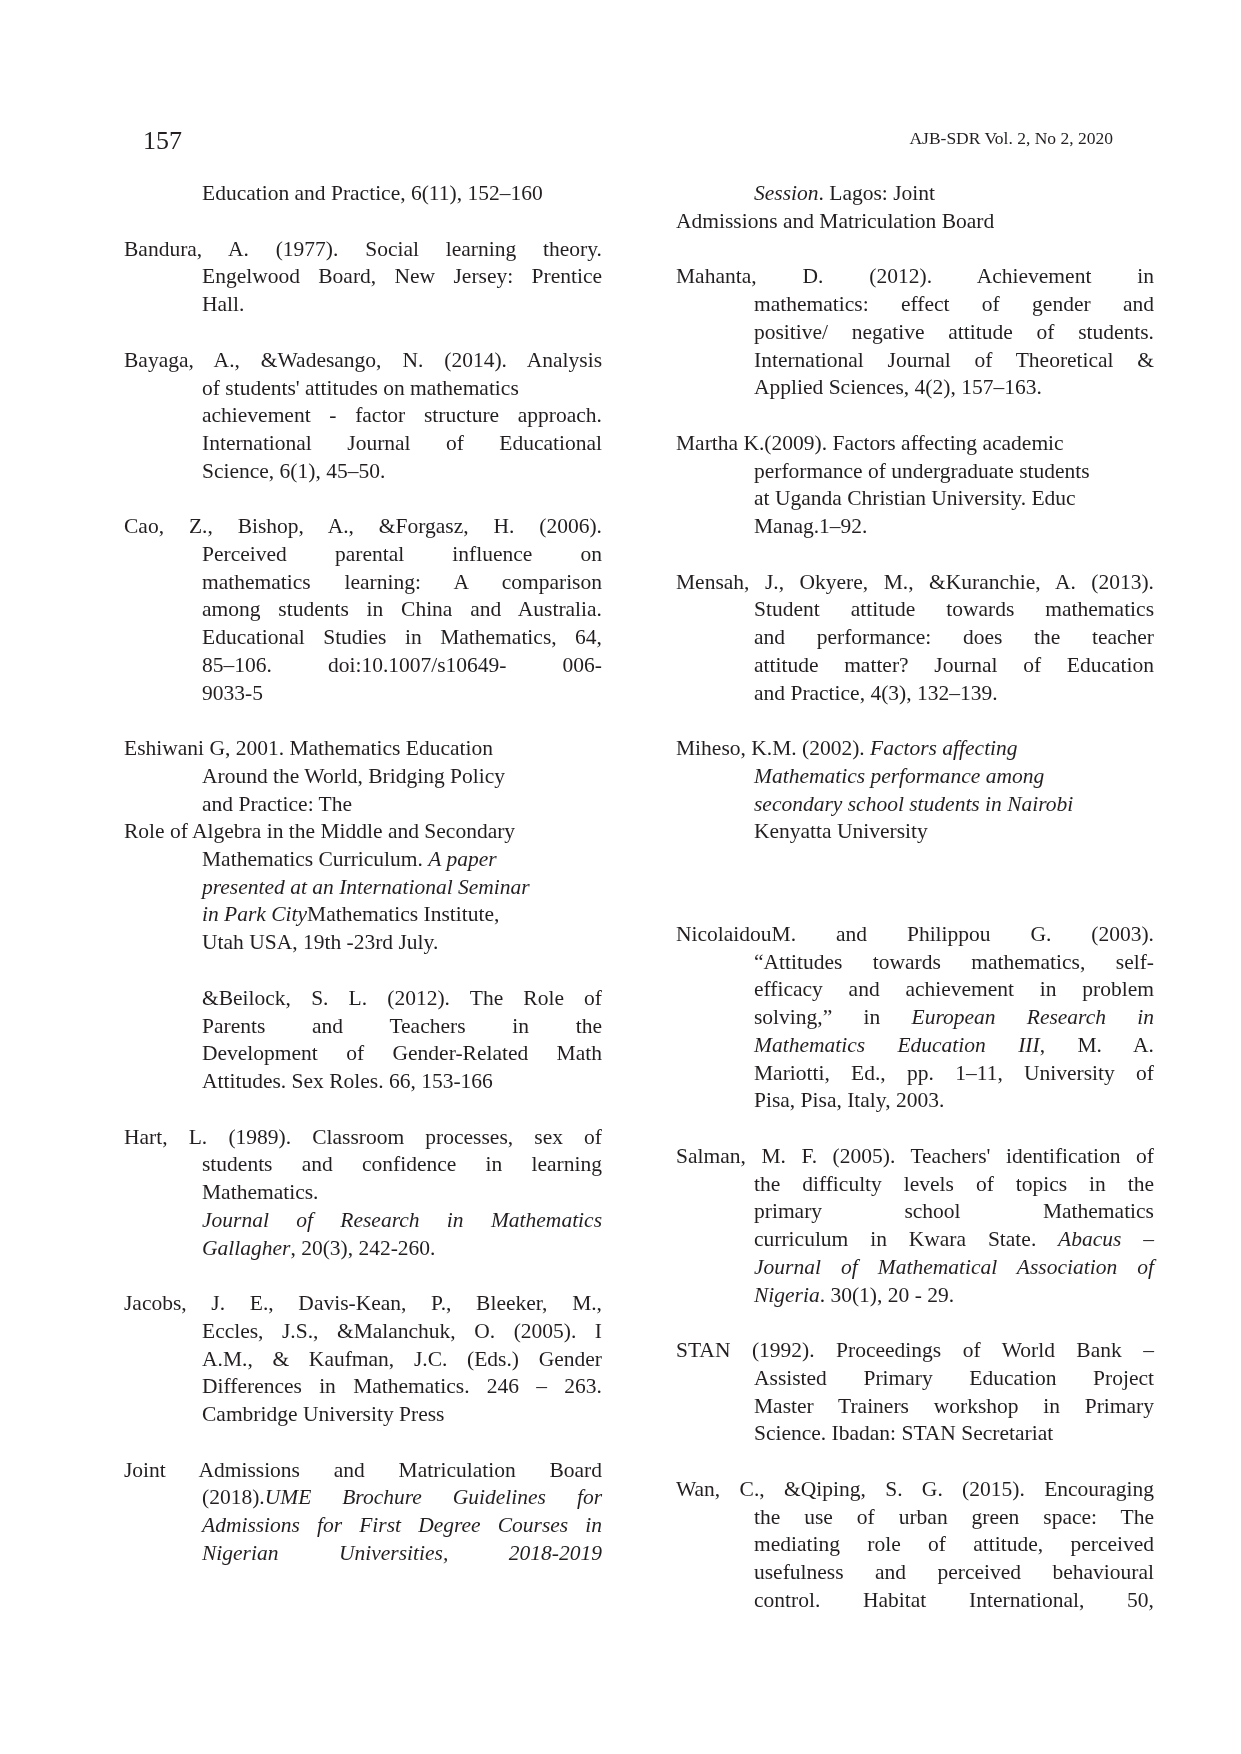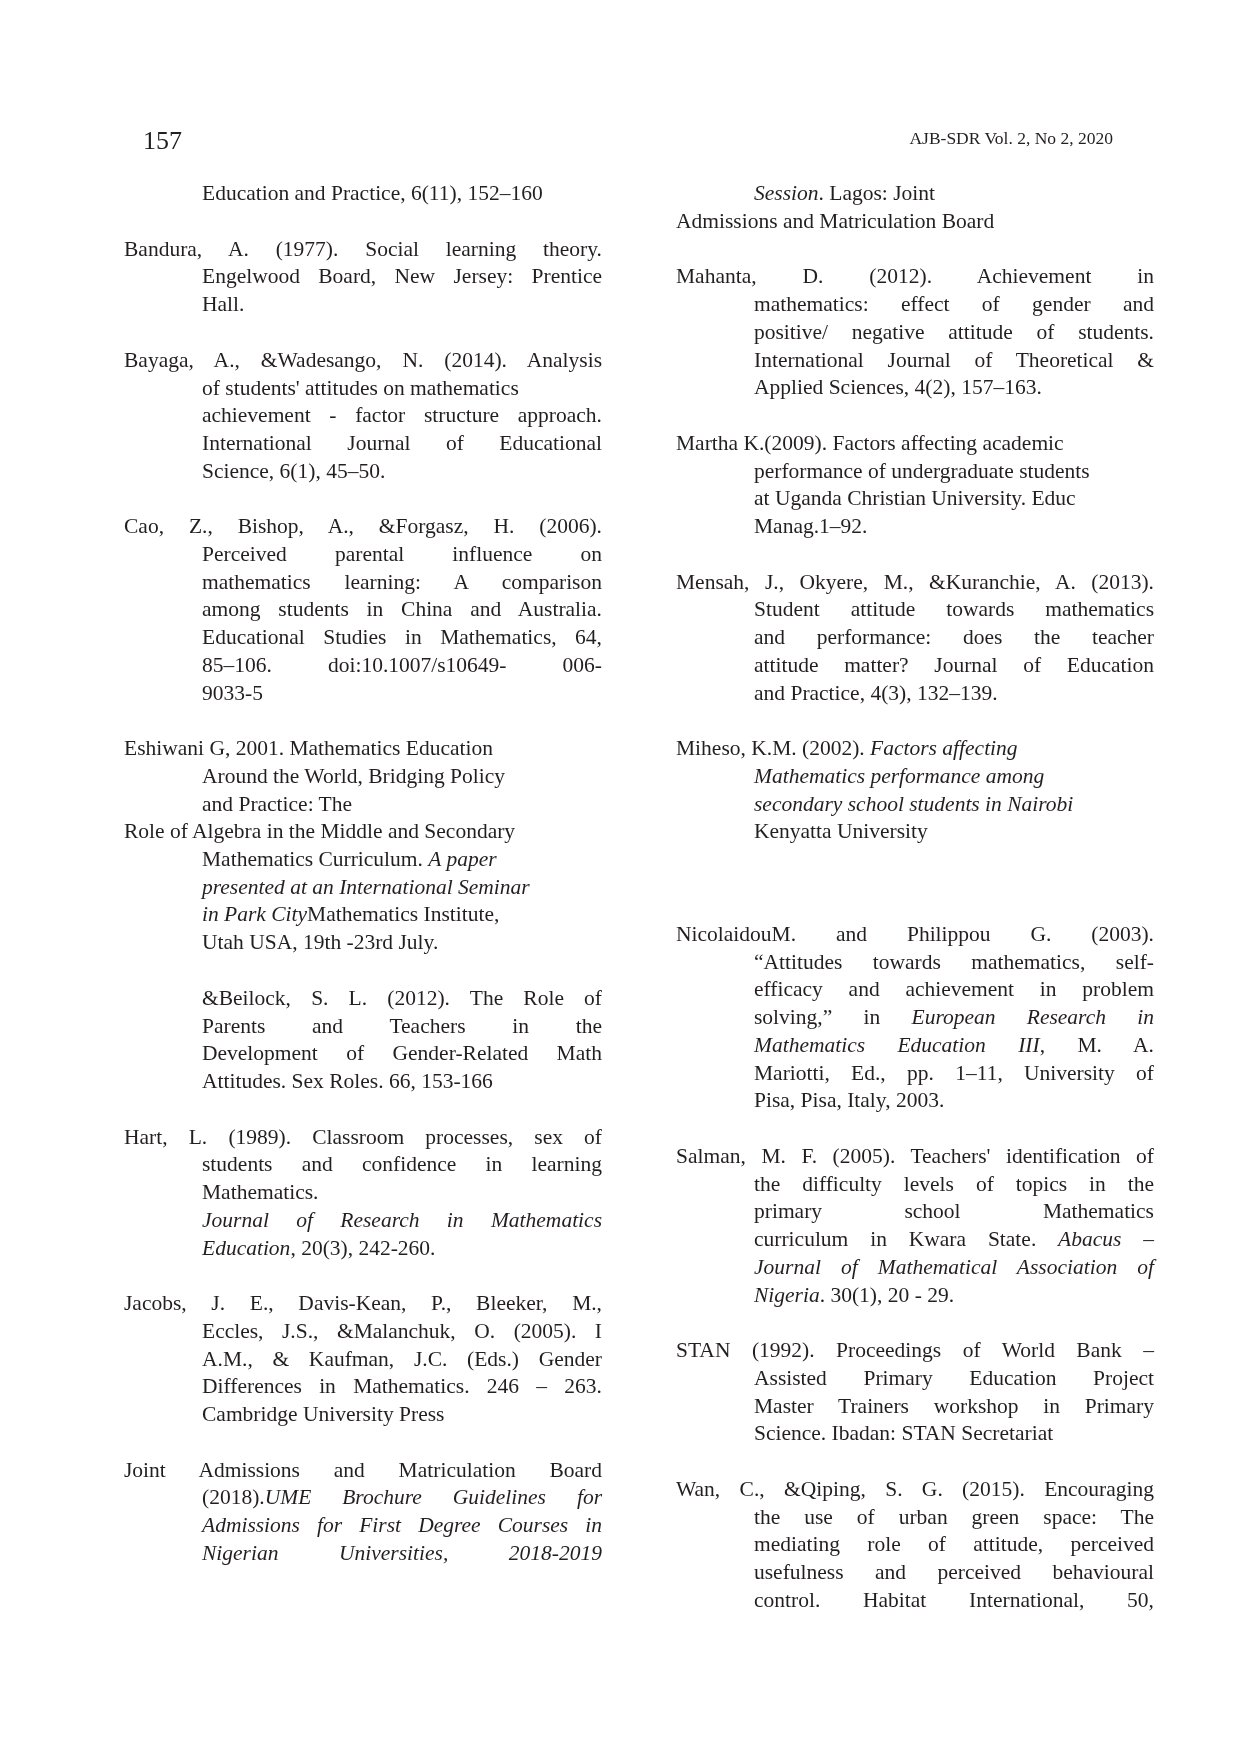--- a/index.html
+++ b/index.html
@@ -61,21 +61,21 @@
       <span class="line indent"><span>&amp;Beilock, S. L. (2012). The Role of</span></span>
       <span class="line indent"><span>Parents and Teachers in the</span></span>
       <span class="line indent"><span>Development of Gender-Related Math</span></span>
       <span class="line indent last"><span>Attitudes. Sex Roles. 66, 153-166</span></span>
     </div>
     <div class="ref">
       <span class="line"><span>Hart, L. (1989). Classroom processes, sex of</span></span>
       <span class="line indent"><span>students and confidence in learning</span></span>
       <span class="line indent last"><span>Mathematics.</span></span>
       <span class="line indent"><i>Journal of Research in Mathematics</i></span>
-      <span class="line indent last"><i>Education</i><span>, 20(3), 242-260.</span></span>
+      <span class="line indent last"><i>Gallagher</i><span>, 20(3), 242-260.</span></span>
     </div>
     <div class="ref">
       <span class="line"><span>Jacobs, J. E., Davis-Kean, P., Bleeker, M.,</span></span>
       <span class="line indent"><span>Eccles, J.S., &amp;Malanchuk, O. (2005). I</span></span>
       <span class="line indent"><span>A.M., &amp; Kaufman, J.C. (Eds.) Gender</span></span>
       <span class="line indent"><span>Differences in Mathematics. 246 – 263.</span></span>
       <span class="line indent last"><span>Cambridge University Press</span></span>
     </div>
     <div class="ref">
       <span class="line"><span>Joint Admissions and Matriculation Board</span></span>

